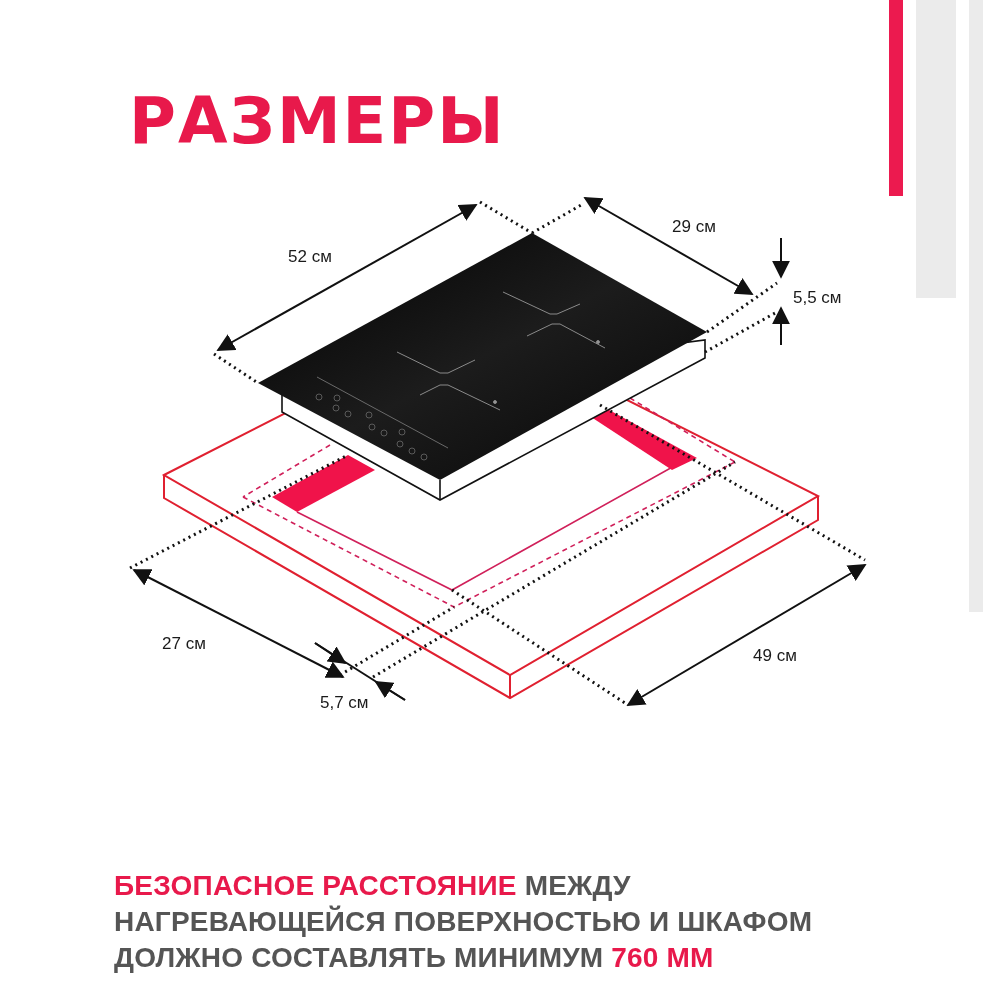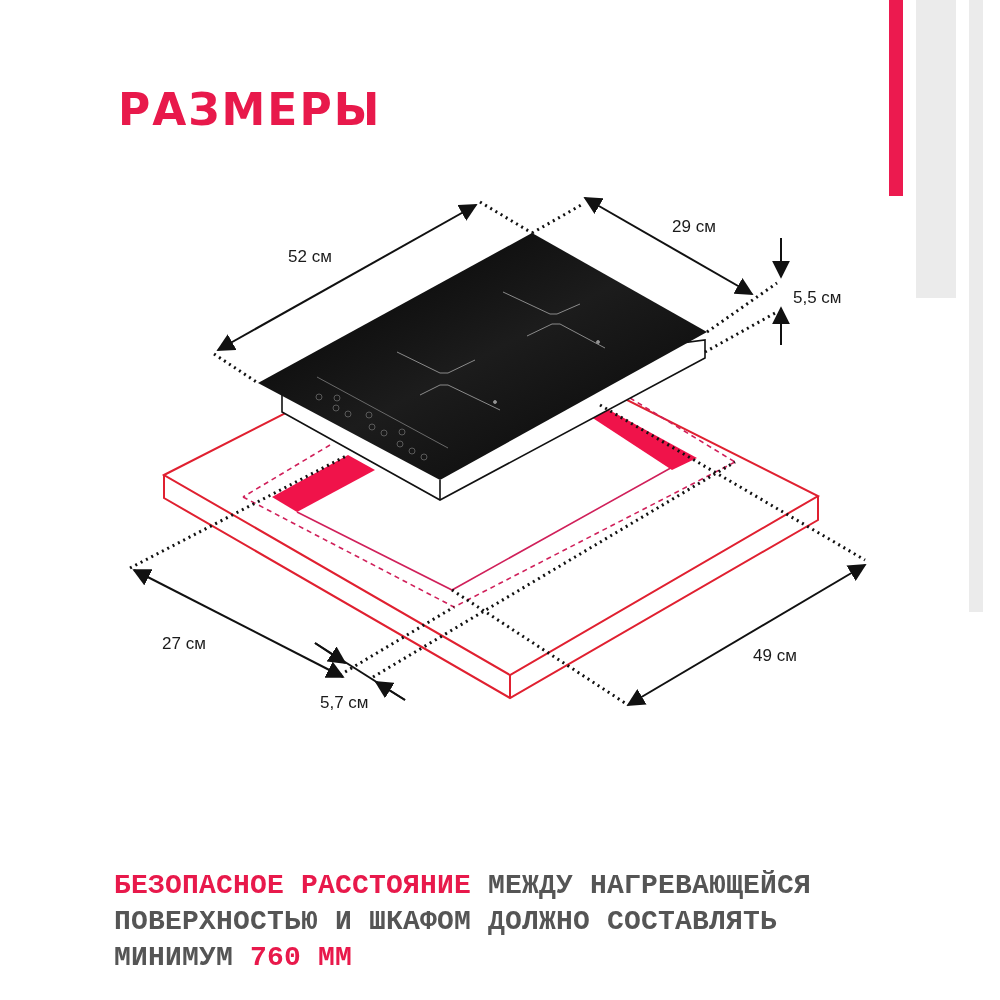--- a/index.html
+++ b/index.html
@@ -3,31 +3,31 @@
   <meta charset="utf-8">
   <style>
     html, body { margin: 0; padding: 0; }
     body {
       width: 1000px; height: 1000px; position: relative; overflow: hidden;
       background: #ffffff;
       font-family: "DejaVu Sans", "Liberation Sans", sans-serif;
     }
     .title {
       position: absolute; left: 114px; top: 66px;
-      font-size: 44px; font-weight: bold; letter-spacing: 2px;
-      color: #e8194b; margin: 4px; line-height: 80px;
+      font-size: 64px; font-weight: bold; letter-spacing: 2px;
+      color: #e8194b; margin: 15px; line-height: 80px;
     }
     .bar-accent { position: absolute; left: 889px; top: 0; width: 14px; height: 196px; background: #ec1a4f; }
     .bar-gray1 { position: absolute; left: 916px; top: 0; width: 40px; height: 298px; background: #ebebeb; }
     .bar-gray2 { position: absolute; left: 969px; top: 0; width: 14px; height: 612px; background: #ebebeb; }
     .diagram { position: absolute; left: 0; top: 0; width: 1000px; height: 1000px; }
     .dim-label { font-family: "Liberation Sans", sans-serif; font-size: 17px; fill: #1a1a1a; }
     .note {
       position: absolute; left: 114px; top: 840px; width: 760px;
-      font-family: Liberation Mono, monospace; font-weight: bold;
+      font-family: Liberation Sans, sans-serif; font-weight: bold;
       font-size: 28px; line-height: 36px; color: #555555; letter-spacing: 0.2px;
     }
     .note .hl { color: #e8194b; }
   </style>
 </head>
 <body>
 
 <h1 class="title">РАЗМЕРЫ</h1>
 
 <div class="bar-accent"></div>

